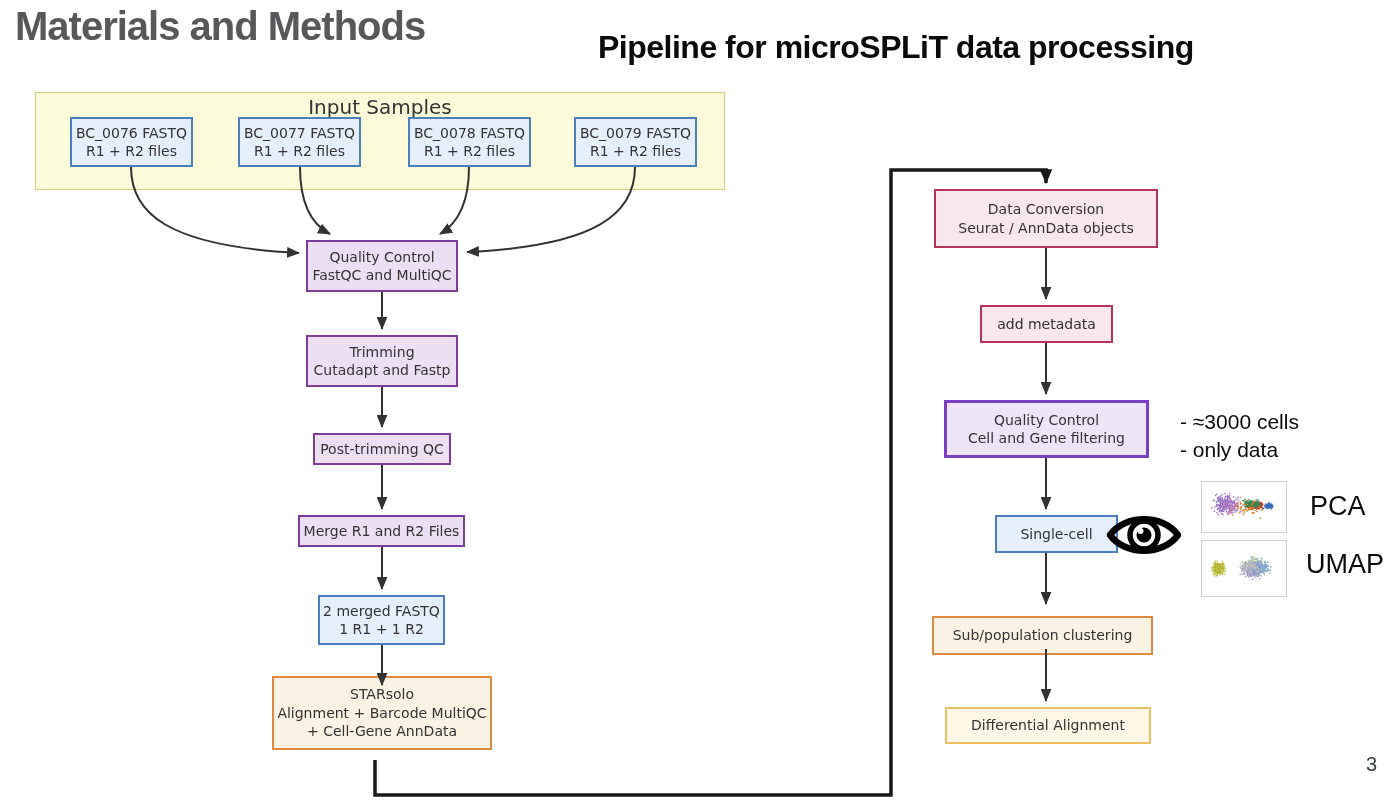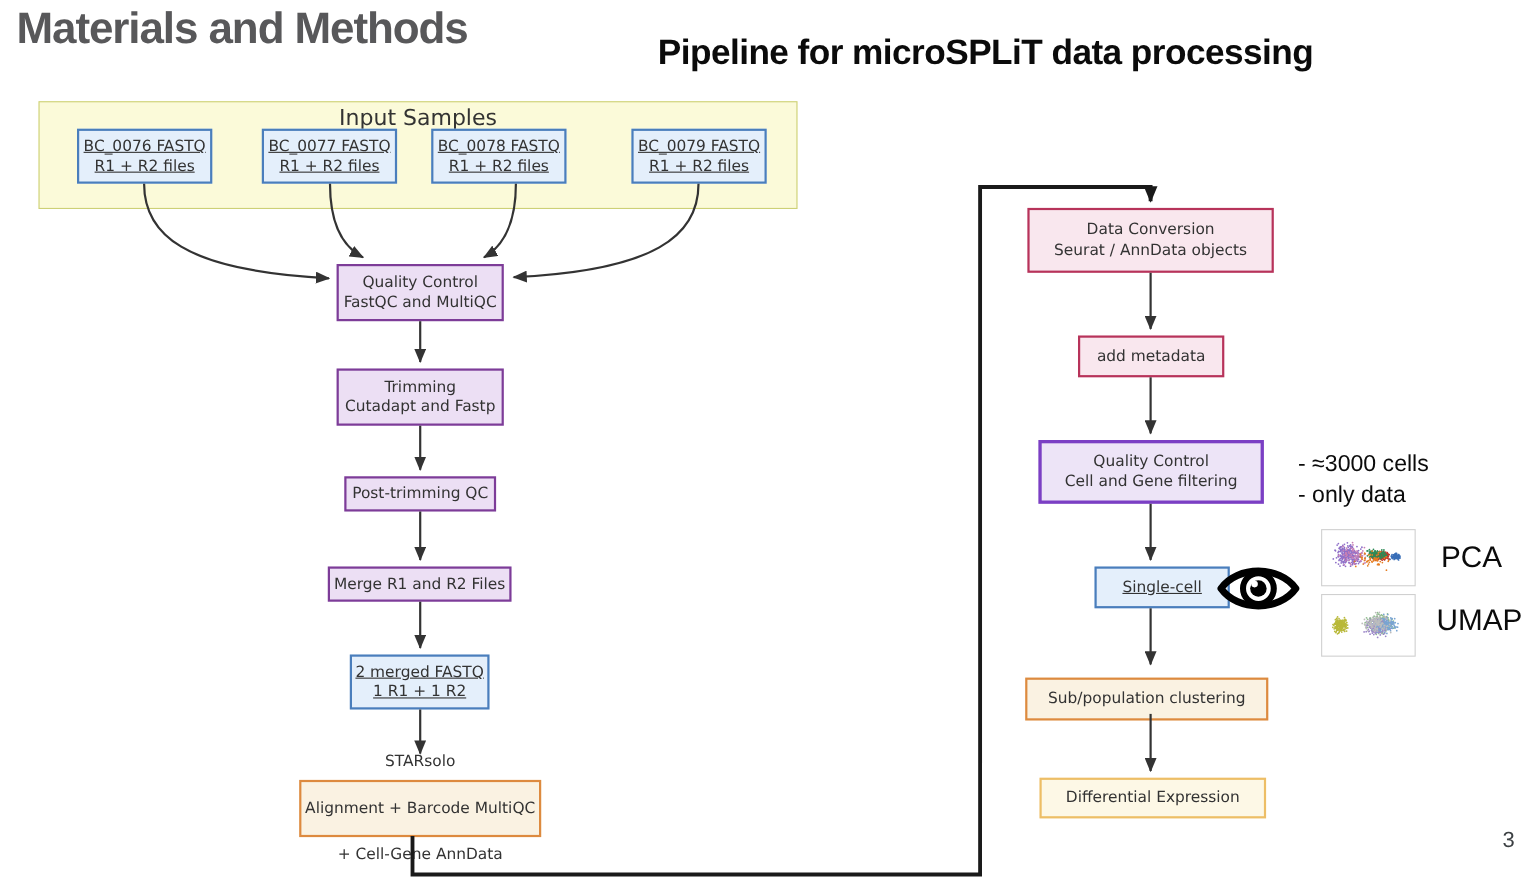--- a/index.html
+++ b/index.html
@@ -9,21 +9,21 @@
   #section-title{left:15px;top:4px;font:bold 40px/1.1 "Liberation Sans",sans-serif;
     color:#58585a;letter-spacing:-1px;}
   #diagram-title{left:598px;top:30px;font:bold 32px/1.1 "Liberation Sans",sans-serif;
     color:#0b0b0b;letter-spacing:-0.5px;}
   .node{position:absolute;box-sizing:border-box;border:2px solid #888;
     display:flex;flex-direction:column;align-items:center;justify-content:center;
     text-align:center;font-size:14px;line-height:1.32;color:#333;padding:2px 3px;}
   .node div{white-space:nowrap;}
   .purple{background:#ecdff4;border-color:#7d3c98;}
   .purple-bold{background:#ede4f7;border-color:#7b3fc4;border-width:3px;}
-  .blue{background:#e4effb;border-color:#4a7ebc;text-decoration:underline;}
+  .blue{background:#e4effb;border-color:#4a7ebc;}
   .crimson{background:#f9e7ee;border-color:#b7335a;}
   .orange{background:#faf2e2;border-color:#dd8a3f;}
   .yellow{background:#fdf8e6;border-color:#edbe66;}
   #input-container{left:35px;top:92px;width:690px;height:98px;box-sizing:border-box;
     background:#fbfad9;border:1.5px solid #cdd077;}
   #input-label{left:35px;top:95px;width:690px;text-align:center;font-size:20px;color:#333;}
   .in-box{top:117px;width:123px;height:50px;}
   #arrows{left:0;top:0;pointer-events:none;}
   .note{font:21px/1.3 "Liberation Sans",sans-serif;color:#0b0b0b;white-space:nowrap;}
   .viz-label{font:27px/1.1 "Liberation Sans",sans-serif;color:#0b0b0b;}
@@ -42,21 +42,21 @@
   <div class="abs" id="input-label">Input Samples</div>
 
   <div class="node blue in-box" style="left:70px;">
     <div>BC_0076 FASTQ</div>
     <div>R1 + R2 files</div>
   </div>
   <div class="node blue in-box" style="left:238px;">
     <div>BC_0077 FASTQ</div>
     <div>R1 + R2 files</div>
   </div>
-  <div class="node blue in-box" style="left:392px;">
+  <div class="node blue in-box" style="left:408px;">
     <div>BC_0078 FASTQ</div>
     <div>R1 + R2 files</div>
   </div>
   <div class="node blue in-box" style="left:574px;">
     <div>BC_0079 FASTQ</div>
     <div>R1 + R2 files</div>
   </div>
 
   <div class="node purple" style="left:306px;top:240px;width:152px;height:52px;">
     <div>Quality Control</div>
@@ -69,21 +69,21 @@
   <div class="node purple" style="left:313px;top:433px;width:138px;height:32px;">
     <div>Post-trimming QC</div>
   </div>
   <div class="node purple" style="left:298px;top:515px;width:167px;height:32px;">
     <div>Merge R1 and R2 Files</div>
   </div>
   <div class="node blue" style="left:318px;top:595px;width:127px;height:50px;">
     <div>2 merged FASTQ</div>
     <div>1 R1 + 1 R2</div>
   </div>
-  <div class="node orange" style="left:272px;top:709px;width:220px;height:52px;gap:24px;">
+  <div class="node orange" style="left:272px;top:676px;width:220px;height:74px;">
     <div>STARsolo</div>
     <div>Alignment + Barcode MultiQC</div>
     <div>+ Cell-Gene AnnData</div>
   </div>
 
   <div class="node crimson" style="left:934px;top:189px;width:224px;height:59px;">
     <div>Data Conversion</div>
     <div>Seurat / AnnData objects</div>
   </div>
   <div class="node crimson" style="left:980px;top:305px;width:133px;height:38px;">
@@ -93,21 +93,21 @@
     <div>Quality Control</div>
     <div>Cell and Gene filtering</div>
   </div>
   <div class="node blue" style="left:995px;top:515px;width:123px;height:38px;">
     <div>Single-cell</div>
   </div>
   <div class="node orange" style="left:932px;top:616px;width:221px;height:39px;">
     <div>Sub/population clustering</div>
   </div>
   <div class="node yellow" style="left:945px;top:707px;width:206px;height:37px;">
-    <div>Differential Expression</div>
+    <div>Differential Alignment</div>
   </div>
 
   <div class="abs note" style="left:1180px;top:408px;">- ≈3000 cells</div>
   <div class="abs note" style="left:1180px;top:436px;">- only data</div>
 
   <svg class="abs" style="left:1104px;top:507px;" width="80" height="56" viewBox="0 0 80 56">
     <path d="M6,28 C21,7 59,7 74,28 C59,49 21,49 6,28 Z" fill="none" stroke="#000" stroke-width="6.5" stroke-linejoin="round"></path>
     <circle cx="40" cy="28" r="14" fill="none" stroke="#000" stroke-width="5.5"></circle>
     <circle cx="40" cy="28" r="7.5" fill="#000"></circle>
     <circle cx="36.5" cy="24" r="3" fill="#fff"></circle>

